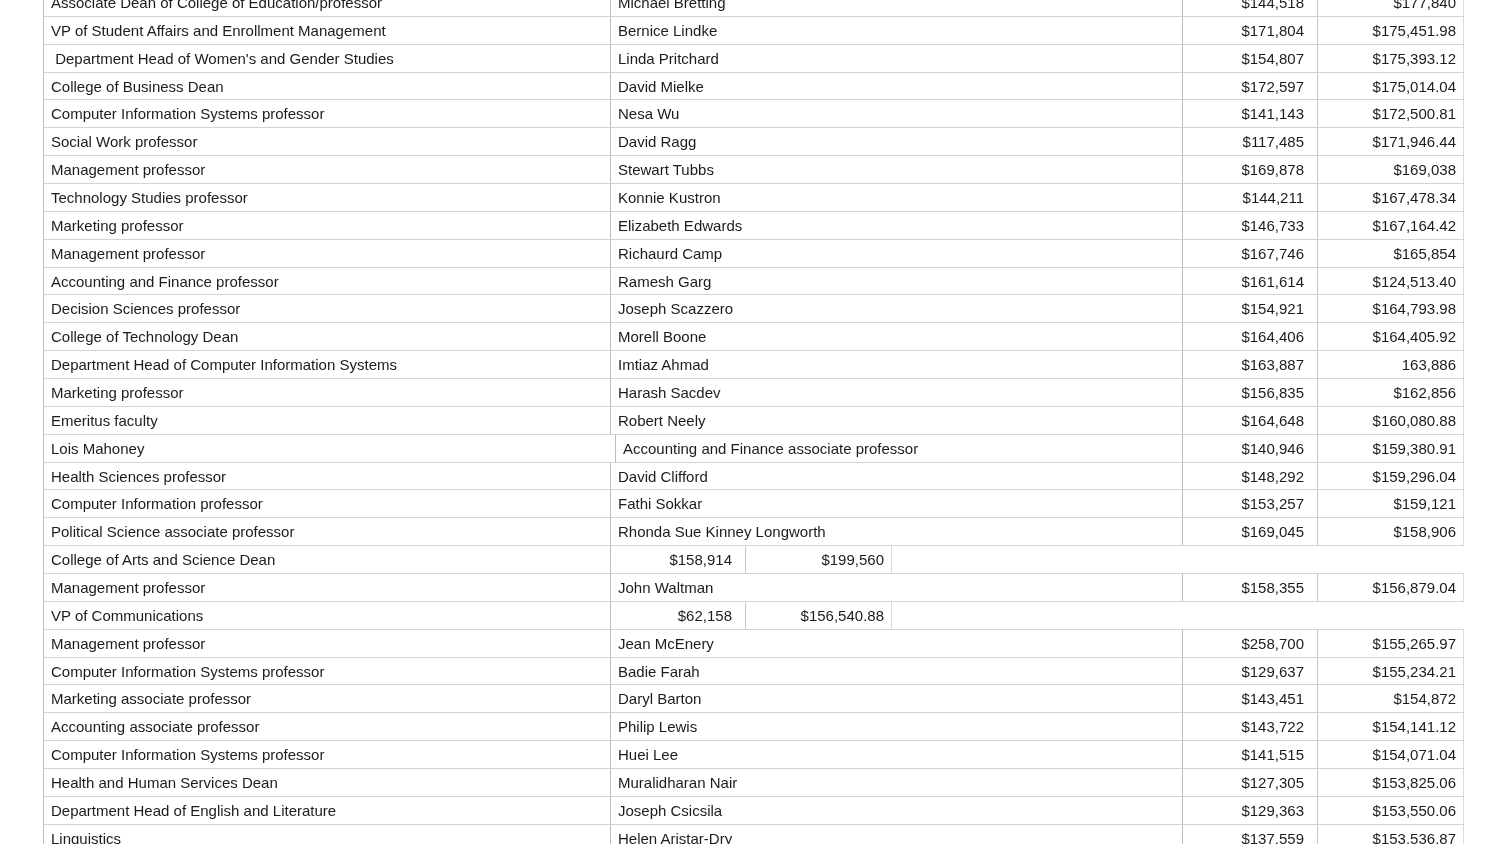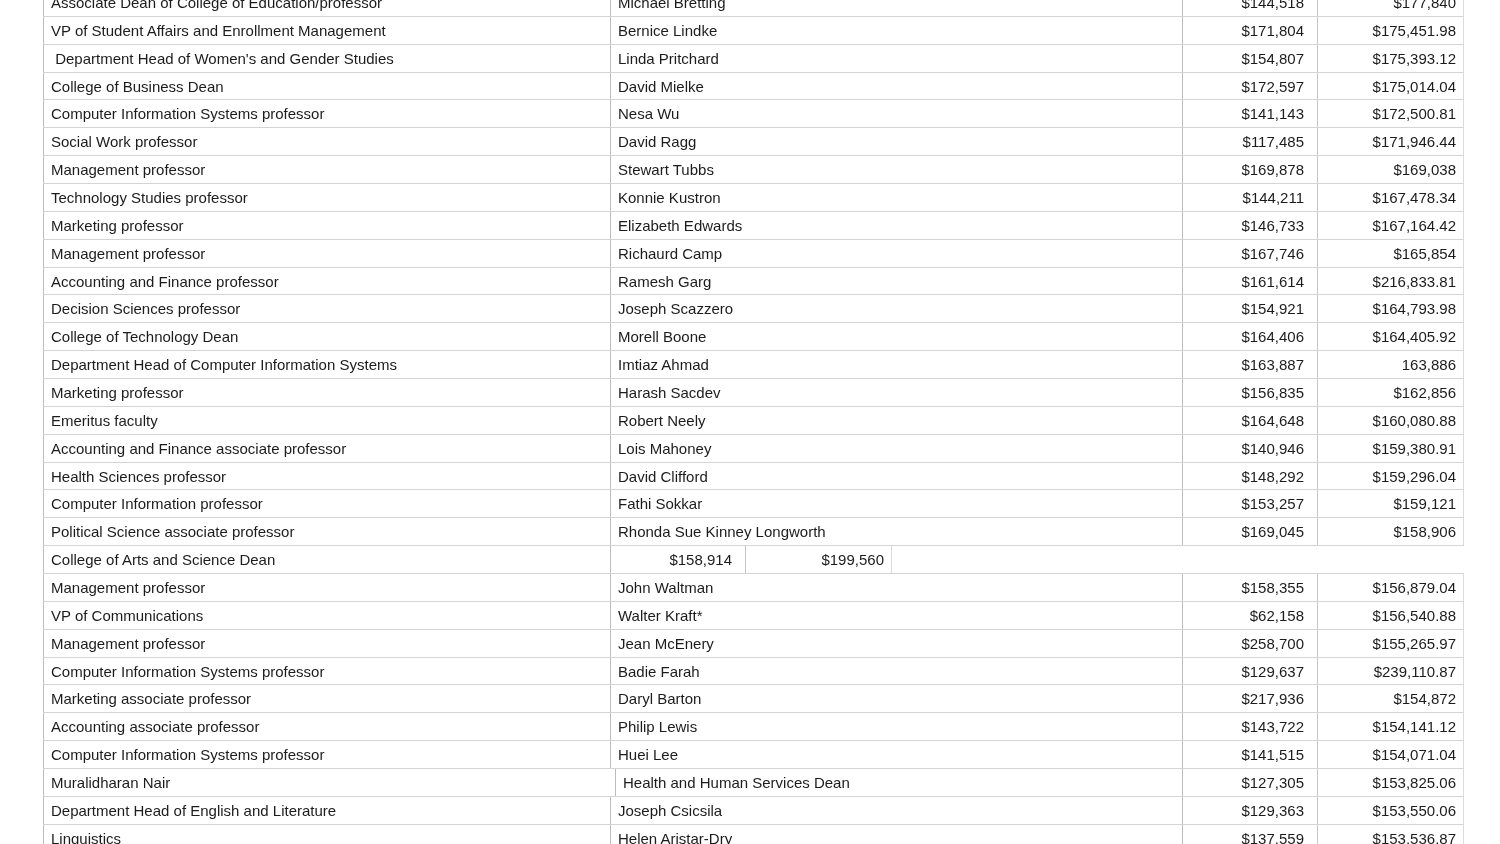--- a/index.html
+++ b/index.html
@@ -137,21 +137,21 @@
     <div class="cell c1">Management professor</div>
     <div class="cell c2">Richaurd Camp</div>
     <div class="cell c3">$167,746</div>
     <div class="cell c4">$165,854</div>
   </div>
 
   <div class="row">
     <div class="cell c1">Accounting and Finance professor</div>
     <div class="cell c2">Ramesh Garg</div>
     <div class="cell c3">$161,614</div>
-    <div class="cell c4">$216,833.81</div>
+    <div class="cell c4">$124,513.40</div>
   </div>
 
   <div class="row">
     <div class="cell c1">Decision Sciences professor</div>
     <div class="cell c2">Joseph Scazzero</div>
     <div class="cell c3">$154,921</div>
     <div class="cell c4">$164,793.98</div>
   </div>
 
   <div class="row">
@@ -176,22 +176,22 @@
   </div>
 
   <div class="row">
     <div class="cell c1">Emeritus faculty</div>
     <div class="cell c2">Robert Neely</div>
     <div class="cell c3">$164,648</div>
     <div class="cell c4">$160,080.88</div>
   </div>
 
   <div class="row">
+    <div class="cell c2">Lois Mahoney</div>
     <div class="cell c1">Accounting and Finance associate professor</div>
-    <div class="cell c2">Lois Mahoney</div>
     <div class="cell c3">$140,946</div>
     <div class="cell c4">$159,380.91</div>
   </div>
 
   <div class="row">
     <div class="cell c1">Health Sciences professor</div>
     <div class="cell c2">David Clifford</div>
     <div class="cell c3">$148,292</div>
     <div class="cell c4">$159,296.04</div>
   </div>
@@ -218,63 +218,62 @@
 
   <div class="row">
     <div class="cell c1">Management professor</div>
     <div class="cell c2">John Waltman</div>
     <div class="cell c3">$158,355</div>
     <div class="cell c4">$156,879.04</div>
   </div>
 
   <div class="row">
     <div class="cell c1">VP of Communications</div>
-    <div class="cell c2">Walter Kraft*</div>
     <div class="cell c3">$62,158</div>
     <div class="cell c4">$156,540.88</div>
   </div>
 
   <div class="row">
     <div class="cell c1">Management professor</div>
     <div class="cell c2">Jean McEnery</div>
     <div class="cell c3">$258,700</div>
     <div class="cell c4">$155,265.97</div>
   </div>
 
   <div class="row">
     <div class="cell c1">Computer Information Systems professor</div>
     <div class="cell c2">Badie Farah</div>
     <div class="cell c3">$129,637</div>
-    <div class="cell c4">$239,110.87</div>
+    <div class="cell c4">$155,234.21</div>
   </div>
 
   <div class="row">
     <div class="cell c1">Marketing associate professor</div>
     <div class="cell c2">Daryl Barton</div>
-    <div class="cell c3">$217,936</div>
+    <div class="cell c3">$143,451</div>
     <div class="cell c4">$154,872</div>
   </div>
 
   <div class="row">
     <div class="cell c1">Accounting associate professor</div>
     <div class="cell c2">Philip Lewis</div>
     <div class="cell c3">$143,722</div>
     <div class="cell c4">$154,141.12</div>
   </div>
 
   <div class="row">
     <div class="cell c1">Computer Information Systems professor</div>
     <div class="cell c2">Huei Lee</div>
     <div class="cell c3">$141,515</div>
     <div class="cell c4">$154,071.04</div>
   </div>
 
   <div class="row">
+    <div class="cell c1">Health and Human Services Dean</div>
     <div class="cell c2">Muralidharan Nair</div>
-    <div class="cell c1">Health and Human Services Dean</div>
     <div class="cell c3">$127,305</div>
     <div class="cell c4">$153,825.06</div>
   </div>
 
   <div class="row">
     <div class="cell c1">Department Head of English and Literature</div>
     <div class="cell c2">Joseph Csicsila</div>
     <div class="cell c3">$129,363</div>
     <div class="cell c4">$153,550.06</div>
   </div>

